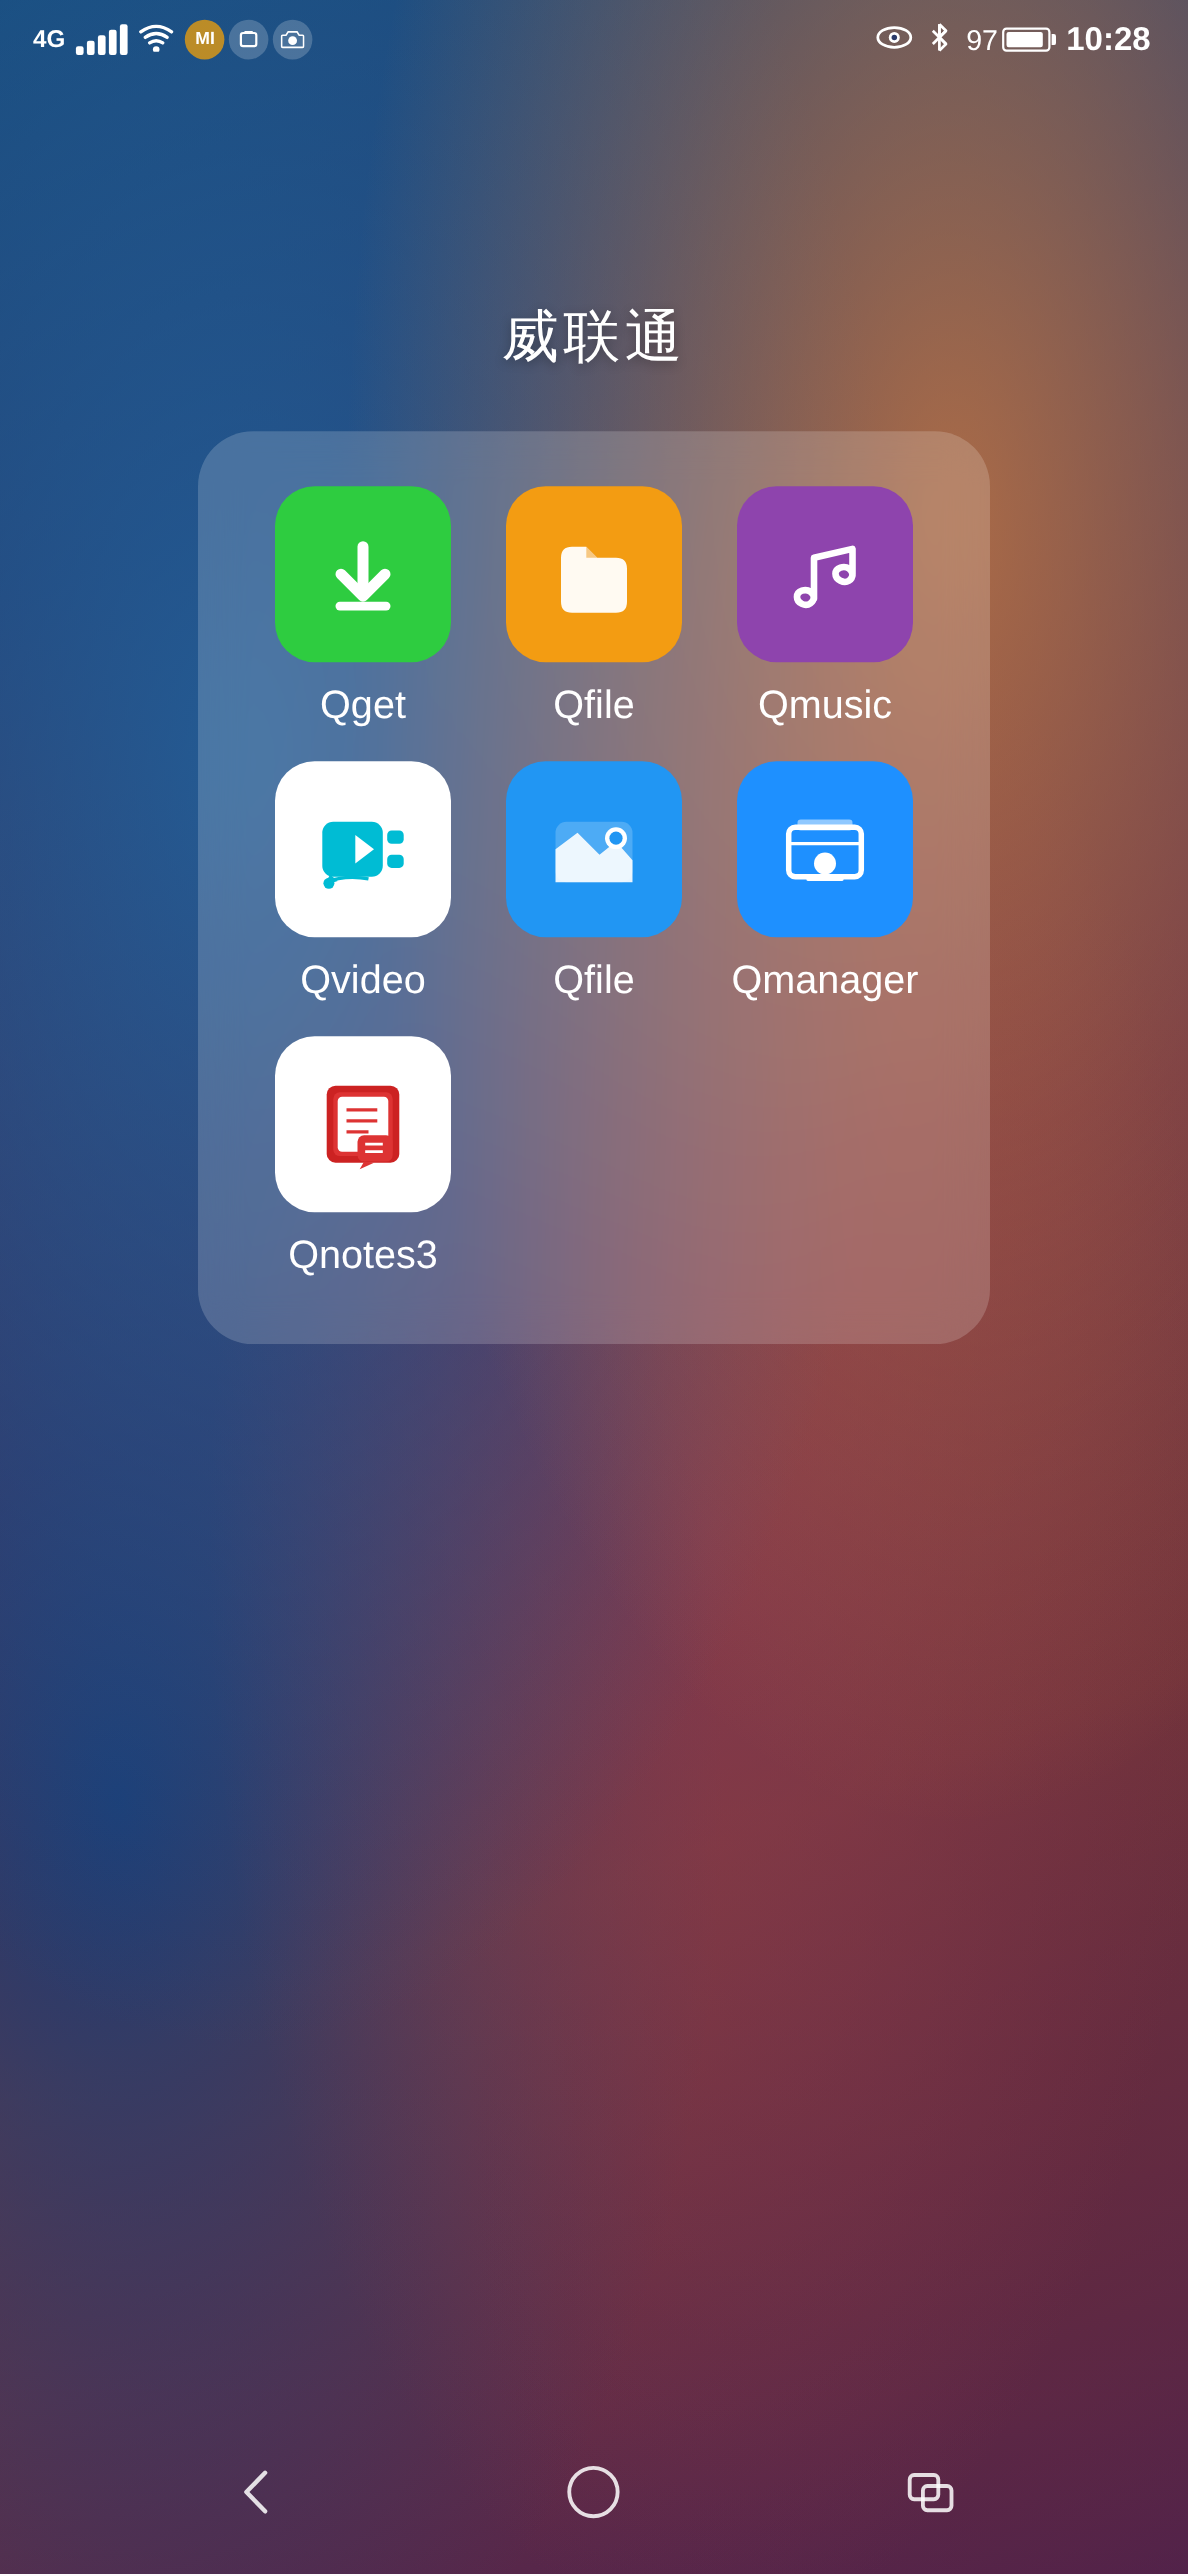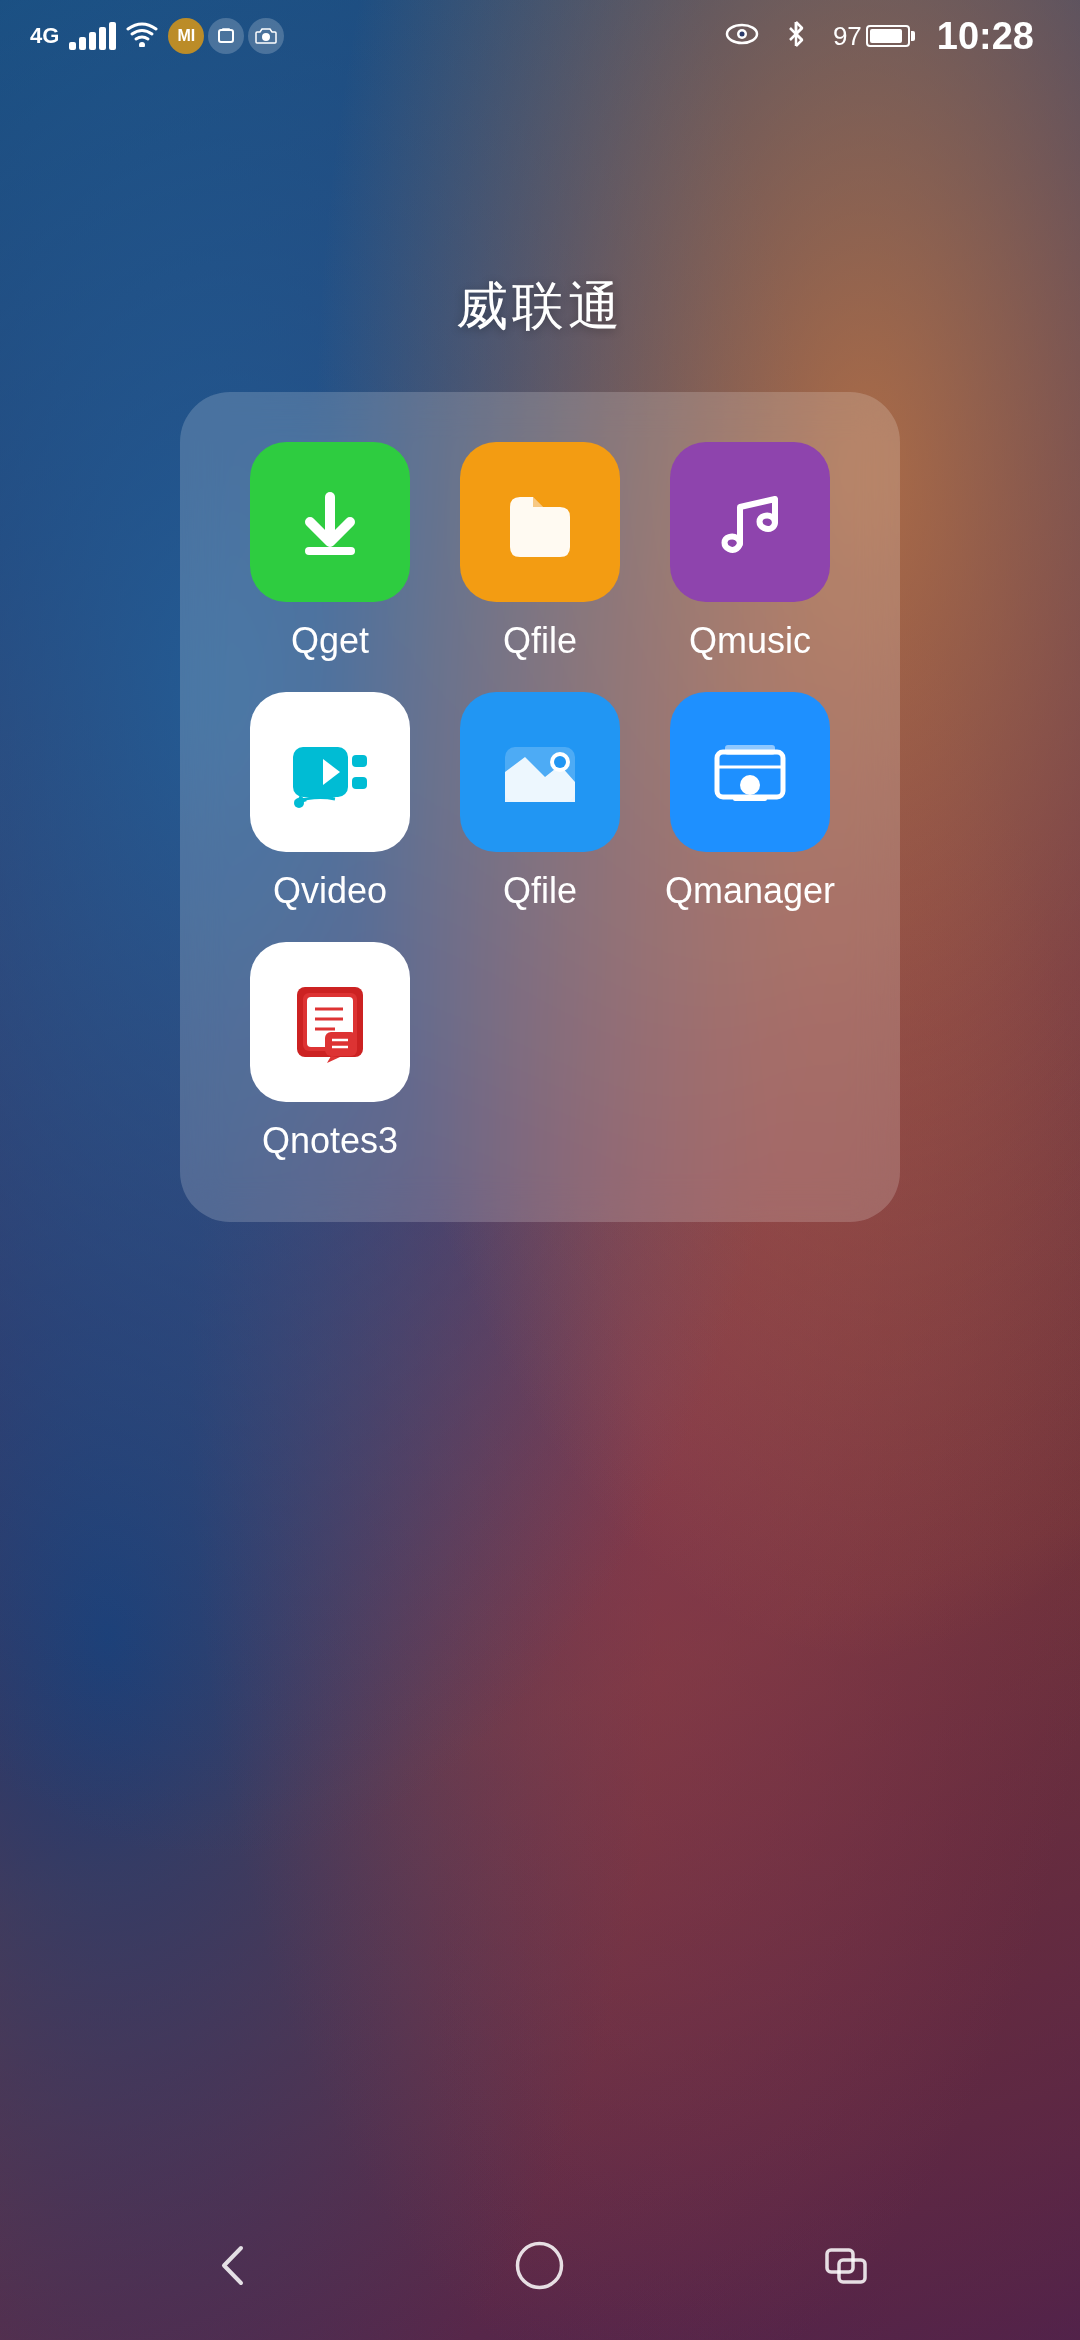--- a/index.html
+++ b/index.html
@@ -24,39 +24,39 @@
         radial-gradient(ellipse at 10% 70%, rgba(20, 60, 120, 0.9) 0%, transparent 40%),
         radial-gradient(ellipse at 90% 80%, rgba(100, 40, 60, 0.6) 0%, transparent 40%),
         linear-gradient(160deg, #1a4a7a 0%, #2a3a6a 20%, #5a2a4a 50%, #7a3a3a 70%, #4a2050 100%);
     }
 
     
     .status-bar {
       position: absolute;
       top: 0;
       left: 0;
-      right: 16px;
+      right: 4px;
       height: 72px;
       display: flex;
       align-items: center;
       justify-content: space-between;
       padding: 17px 30px;
       z-index: 100;
     }
 
     .status-left {
       display: flex;
       align-items: center;
       gap: 10px;
     }
 
     .status-right {
       display: flex;
       align-items: center;
-      gap: 27px;
+      gap: 14px;
       color: white;
       font-size: 28px;
       font-weight: 500;
     }
 
     .signal-bars {
       display: flex;
       align-items: flex-end;
       gap: 3px;
       height: 28px;
@@ -307,21 +307,21 @@
         <path d="M4 10 L16 22" stroke="white" stroke-width="2.5"></path>
         <path d="M4 22 L16 10" stroke="white" stroke-width="2.5"></path>
       </svg>
     </span>
     <div class="battery-container">
       <span>97</span>
       <div class="battery-icon">
         <div class="battery-fill"></div>
       </div>
     </div>
-    <span style="font-size:38px; font-weight:600; color:white;">10:28</span>
+    <span style="font-size:30px; font-weight:600; color:white;">10:28</span>
   </div>
 </div>
 
 <div class="main-content">
   <h1 class="folder-title">威联通</h1>
 
   <div class="folder-container">
     <div class="apps-grid">
 
       <div class="app-item">

